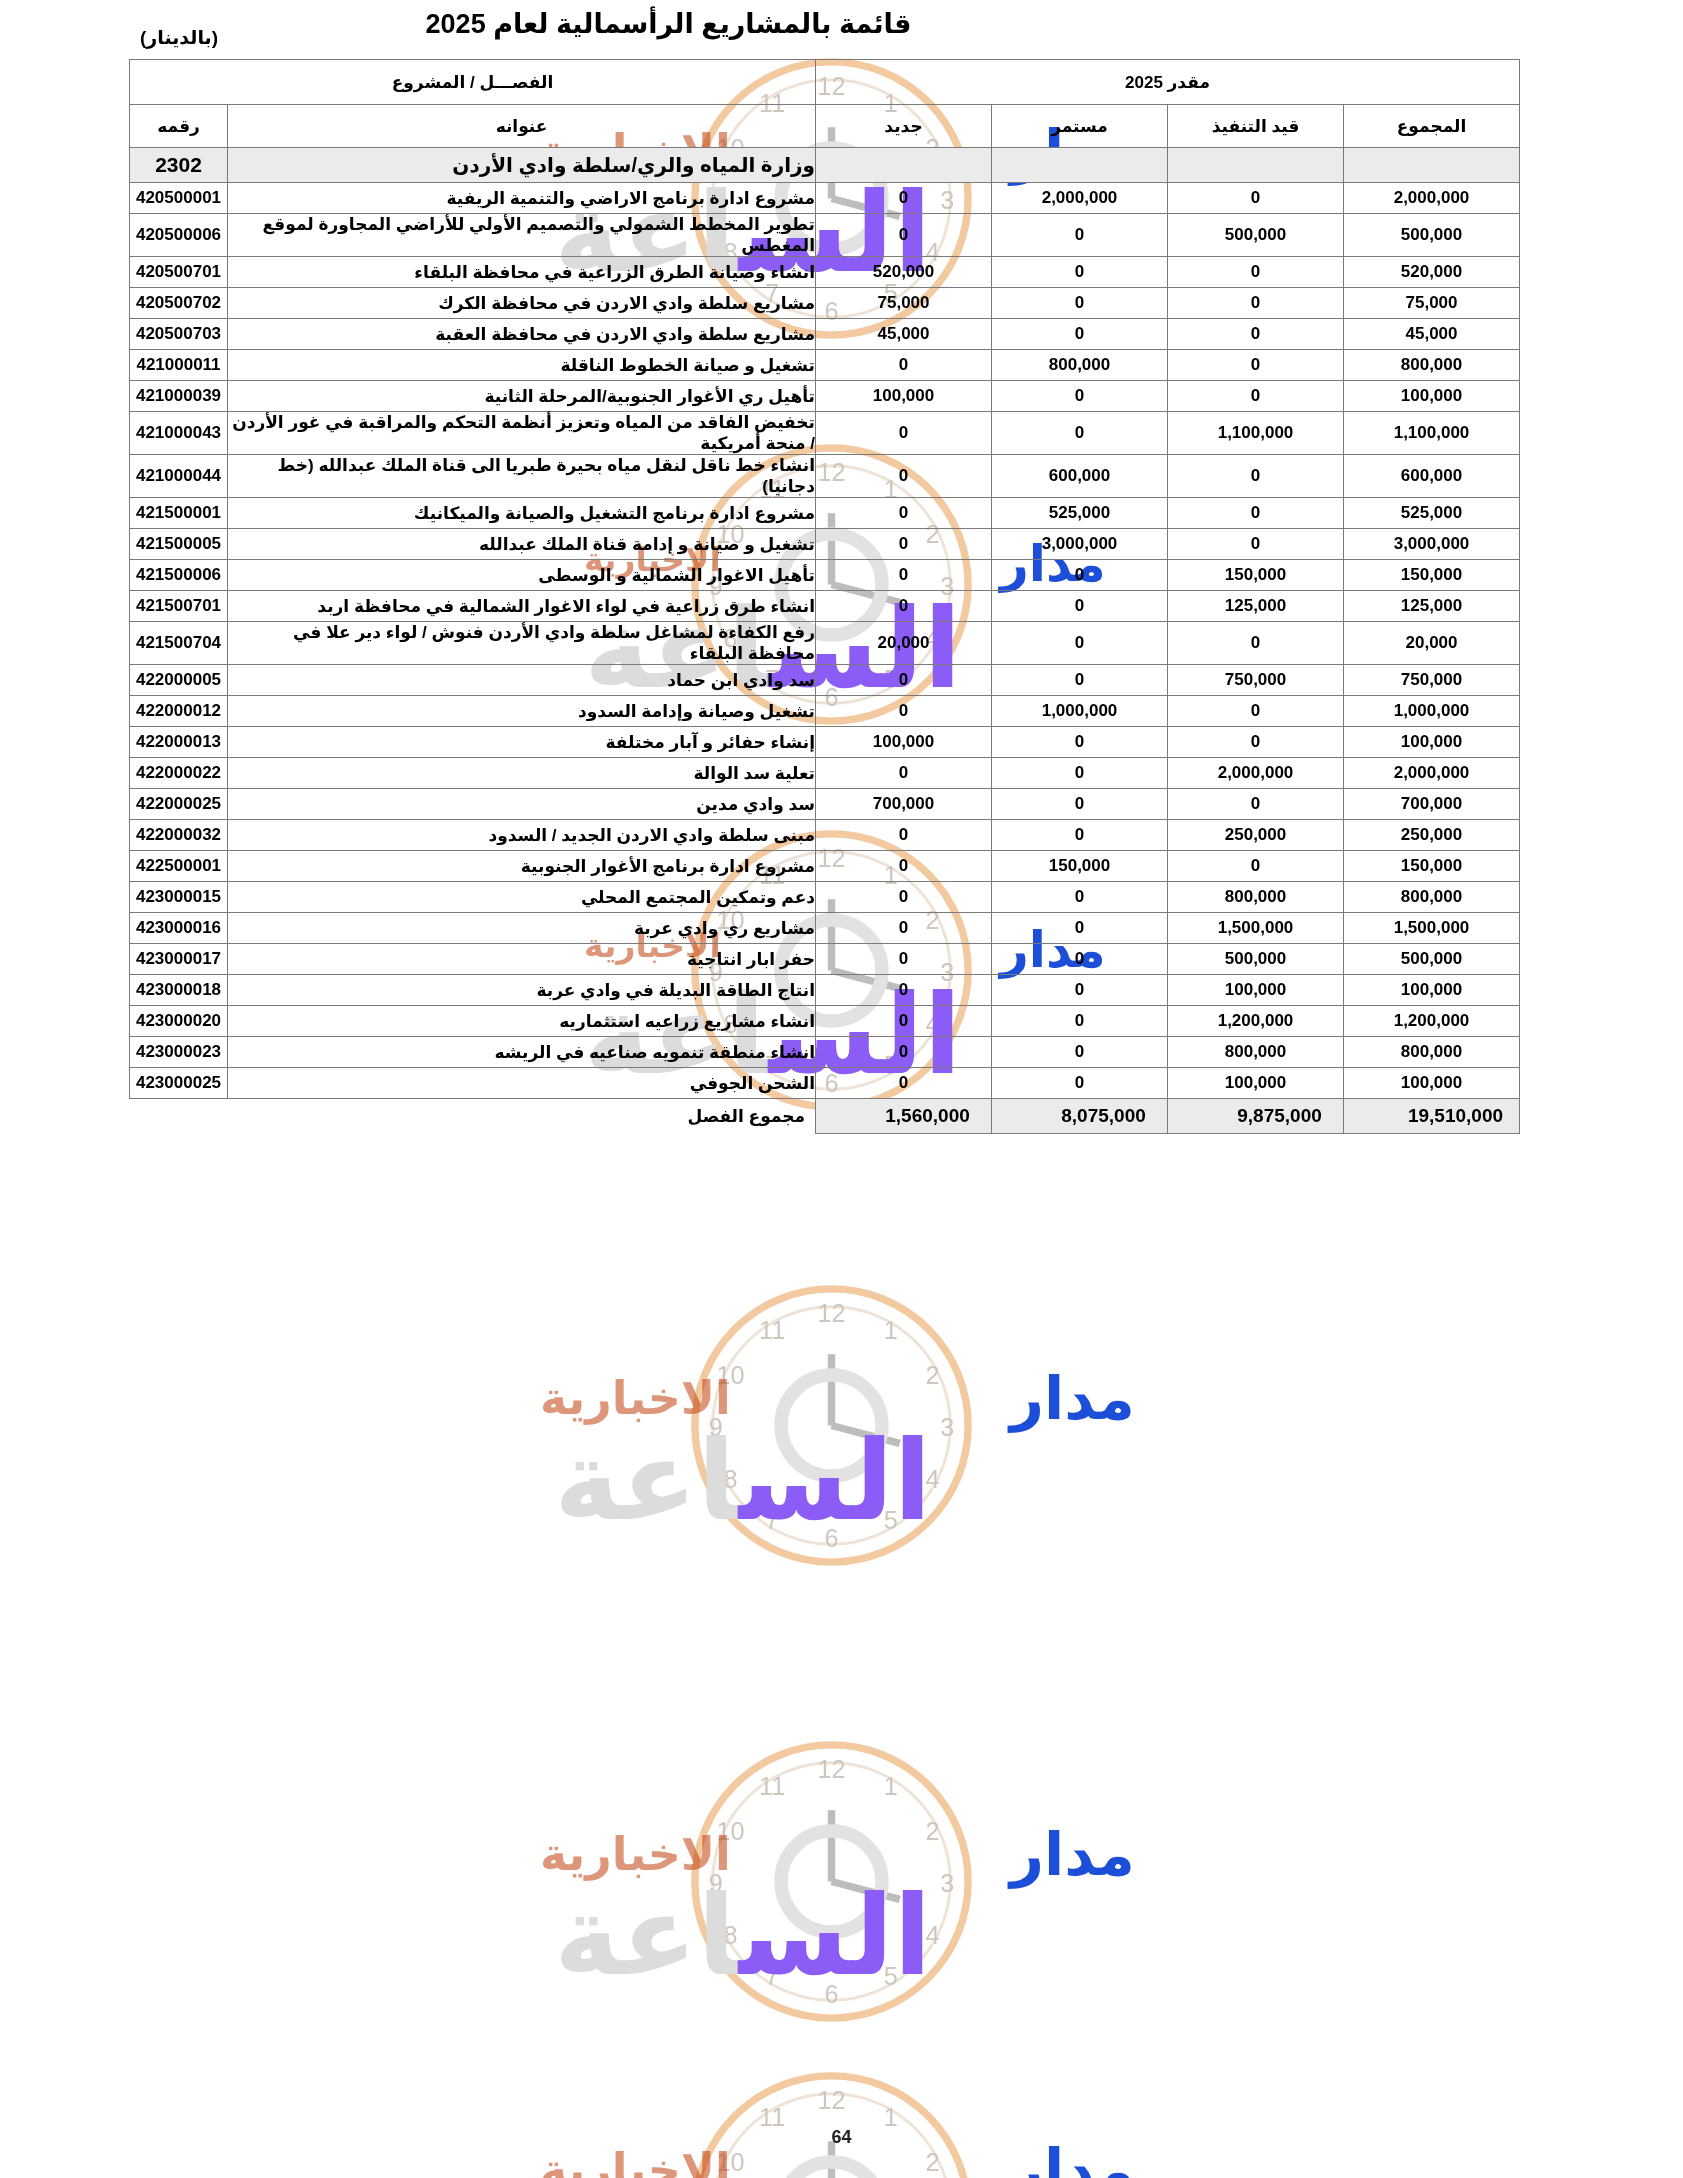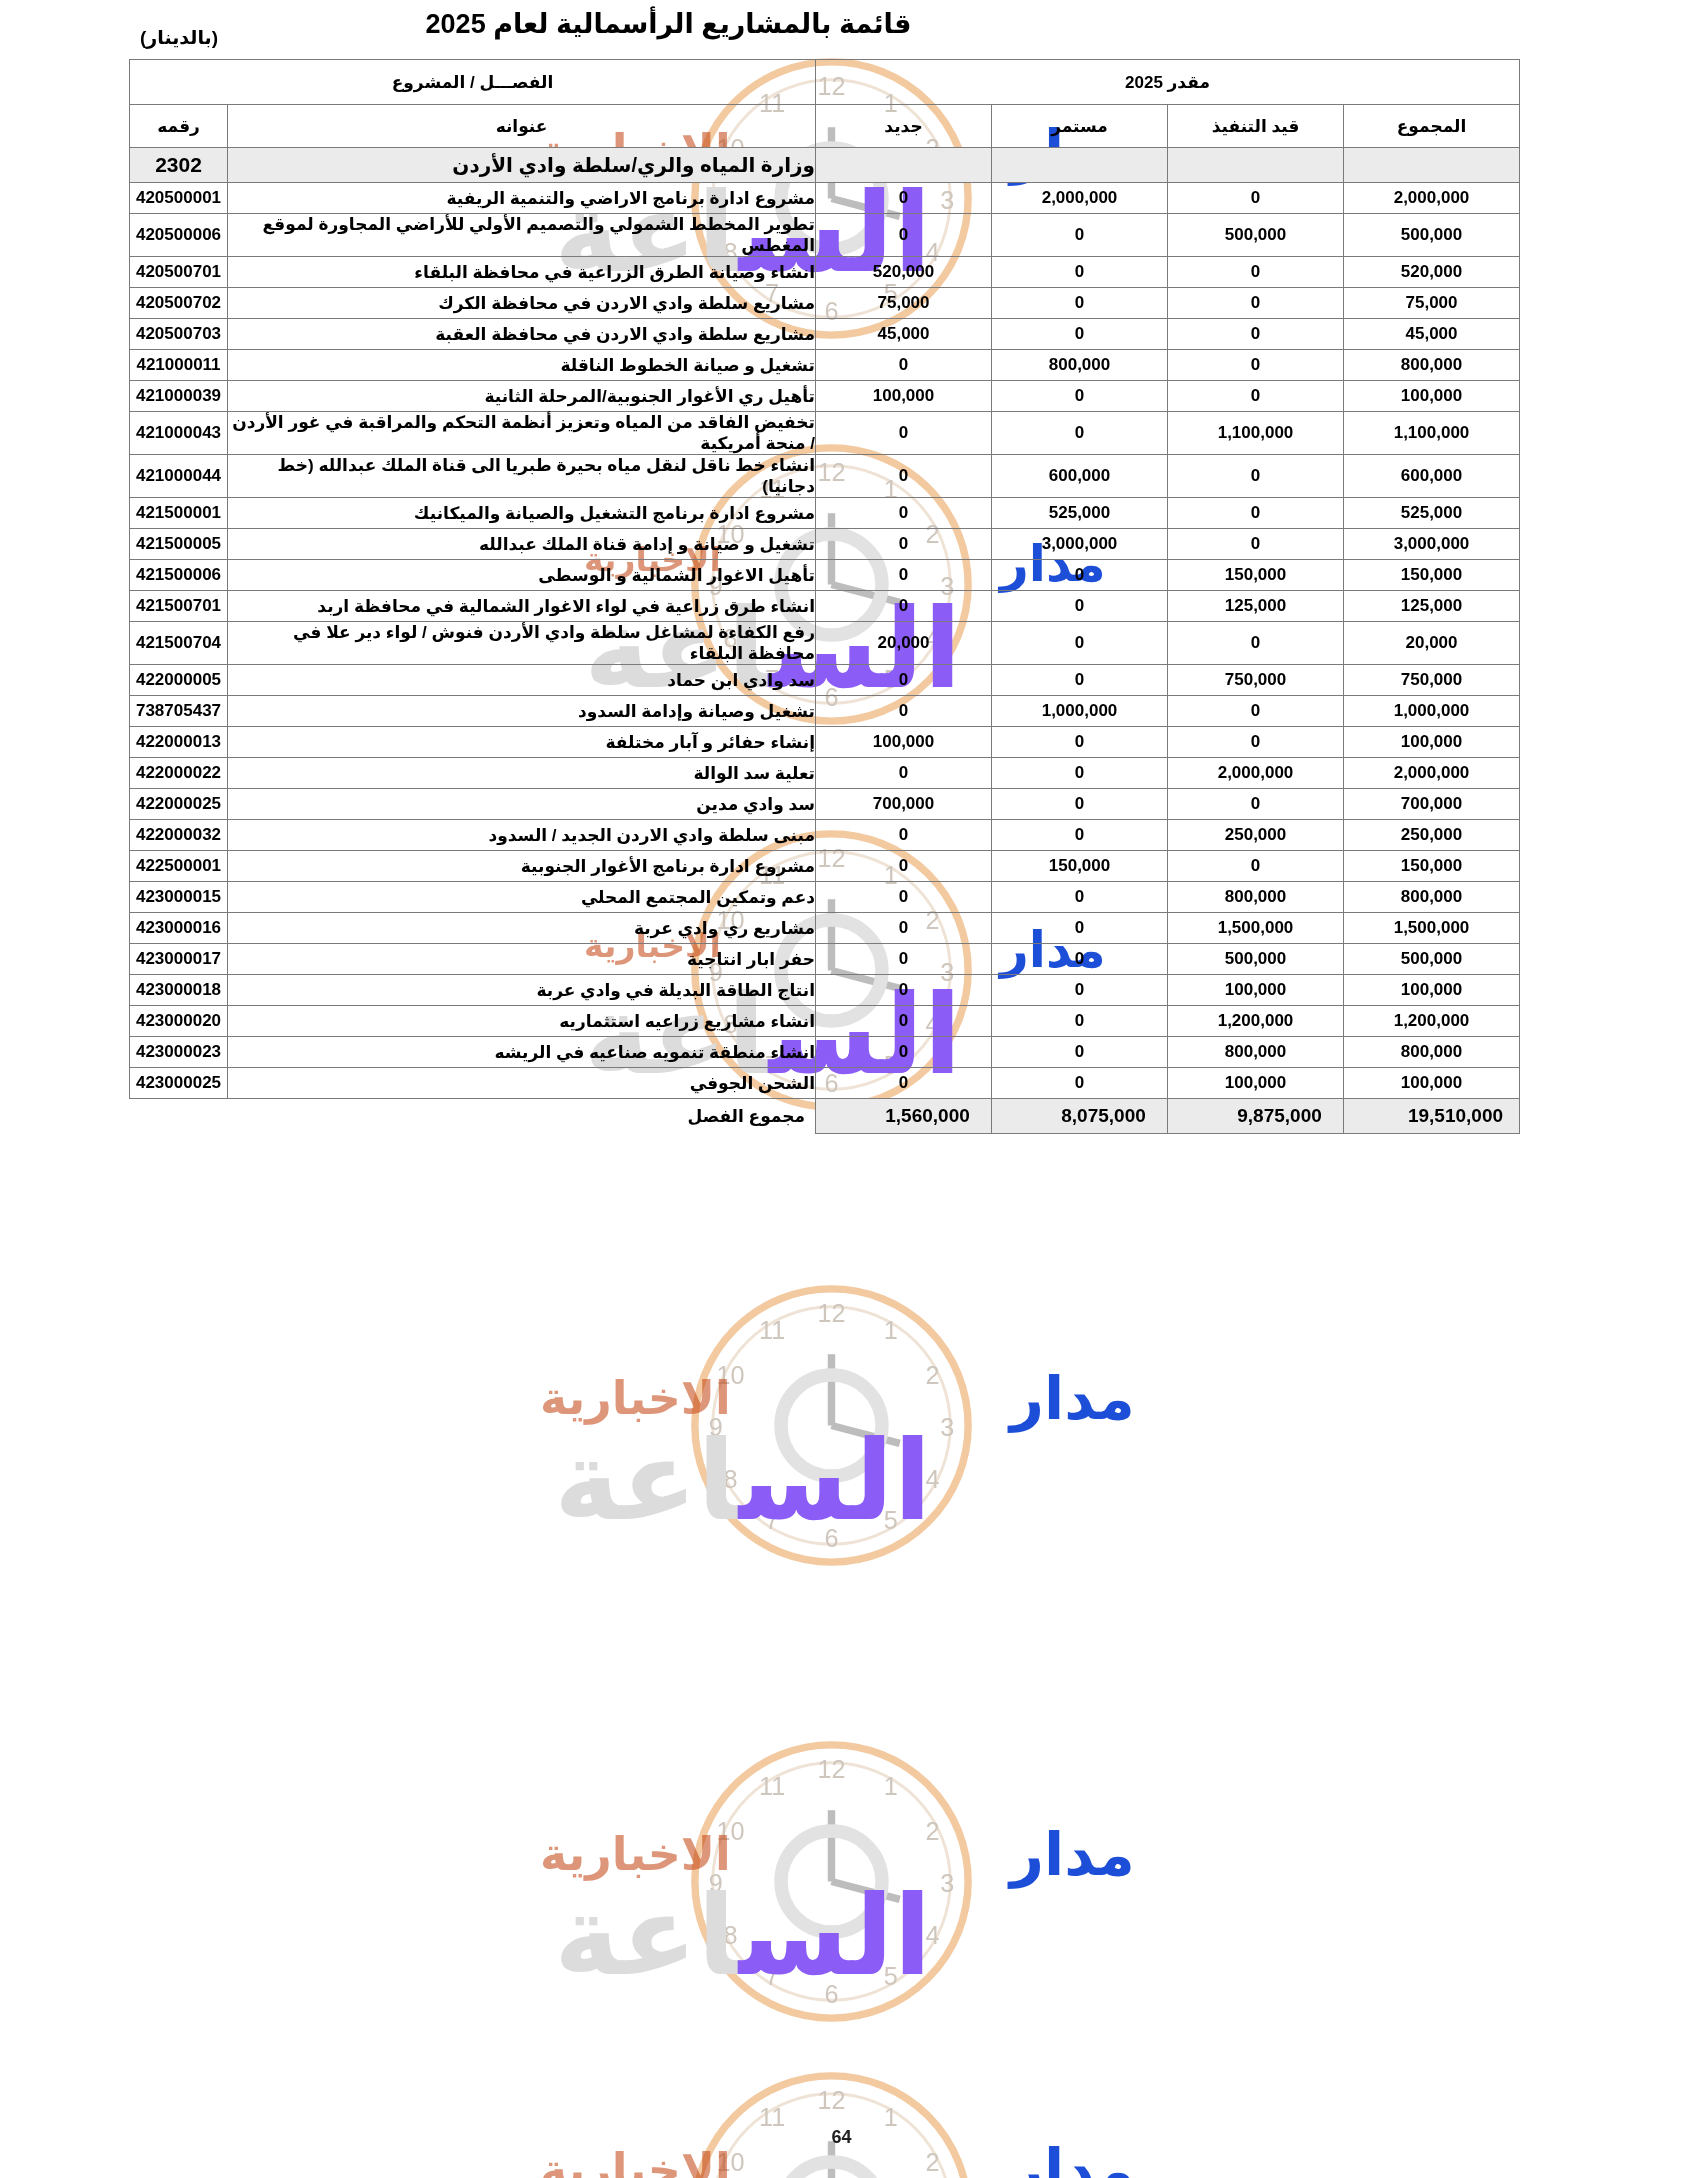--- a/index.html
+++ b/index.html
@@ -471,21 +471,21 @@
         <td class="num">0</td>
         <td class="title">سد وادي ابن حماد</td>
         <td class="code">422000005</td>
       </tr>
     <tr>
         <td class="num">1,000,000</td>
         <td class="num">0</td>
         <td class="num">1,000,000</td>
         <td class="num">0</td>
         <td class="title">تشغيل وصيانة وإدامة السدود</td>
-        <td class="code">738705437</td>
+        <td class="code">422000012</td>
       </tr>
     <tr>
         <td class="num">100,000</td>
         <td class="num">0</td>
         <td class="num">0</td>
         <td class="num">100,000</td>
         <td class="title">إنشاء حفائر و آبار مختلفة</td>
         <td class="code">422000013</td>
       </tr>
     <tr>

